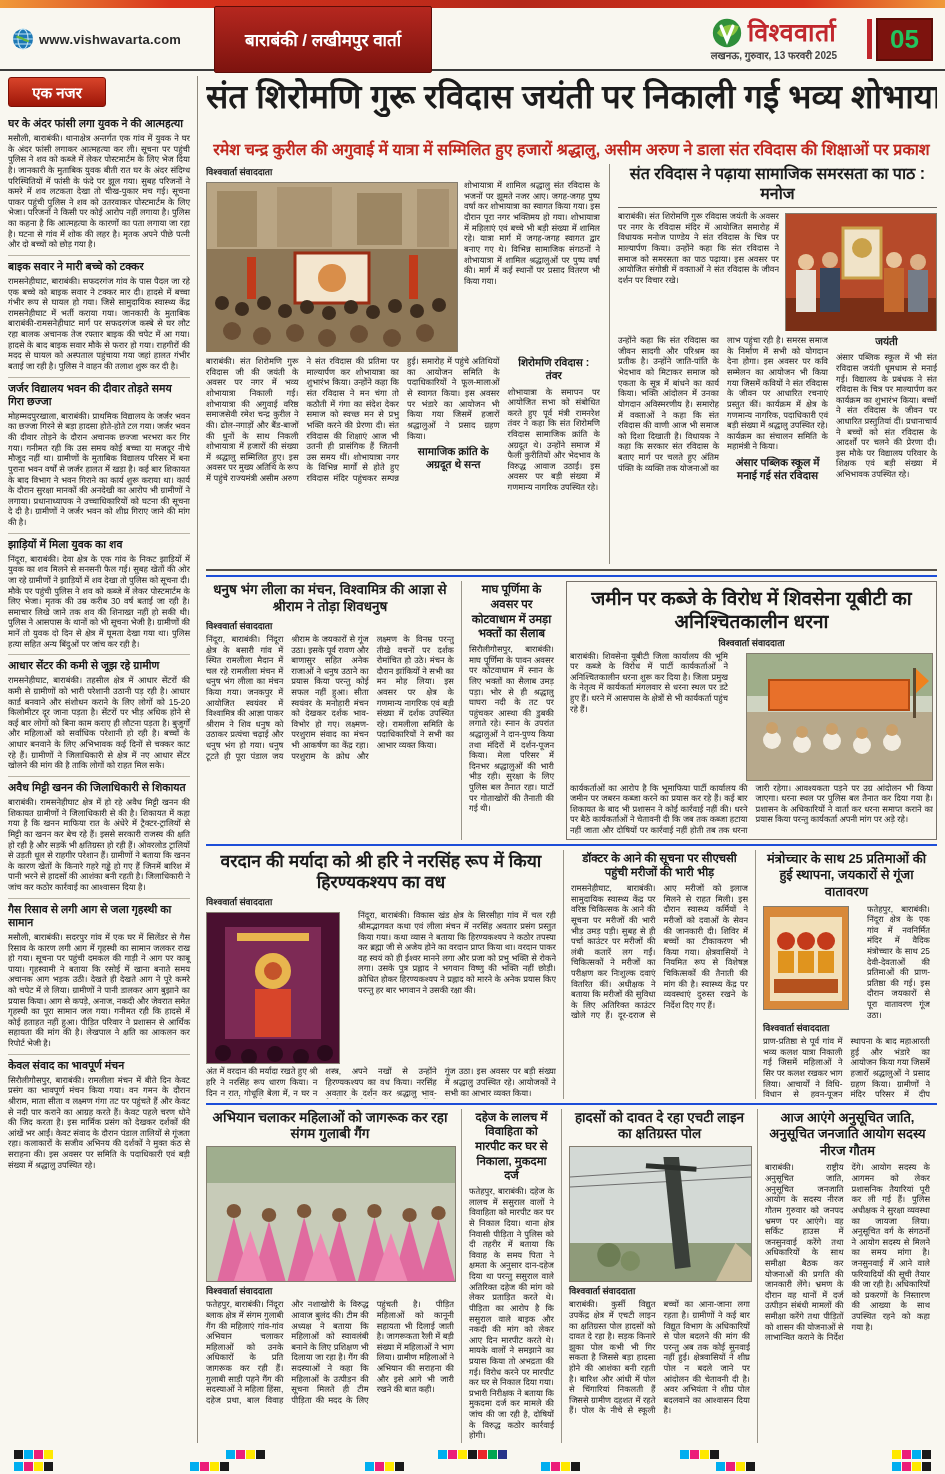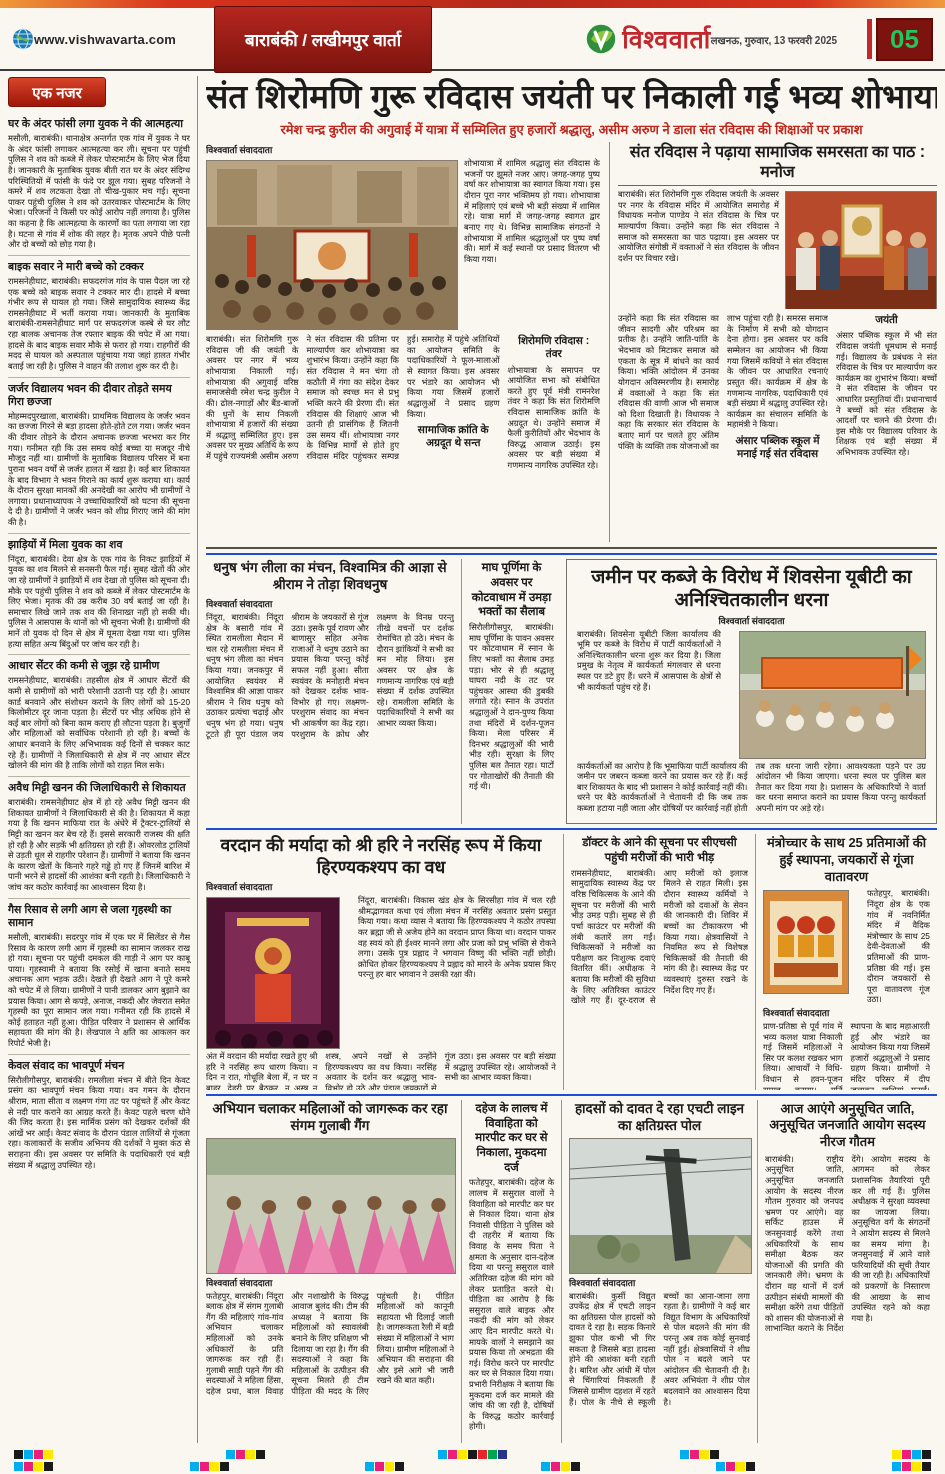--- a/index.html
+++ b/index.html
@@ -1,45 +1,45 @@
 <!DOCTYPE html>
 <html lang="hi"><head>
 <meta charset="utf-8">
 <style>
   html,body{margin:0;padding:0;background:#cfccc2;}
   .page{width:945px;height:1474px;background:#f9f7f0;margin:0 auto;display:flex;flex-direction:column;
         font-family:"Liberation Sans","DejaVu Sans",sans-serif;color:#1c1c1c;overflow:hidden;}
   
   .topbar{height:8px;background:linear-gradient(90deg,#f09a3a,#d8331c 18%,#b5281a 55%,#d8331c 85%,#f09a3a);}
   .hdr{display:flex;align-items:center;gap:12px;padding:4px 12px 3px;height:54px;border-bottom:2px solid #3b3b3b;}
-  .site{display:flex;align-items:center;min-width:190px;}
+  .site{display:flex;align-items:center;gap:5px;min-width:190px;}
   .site .url{font-size:13px;font-weight:bold;color:#2a2a2a;letter-spacing:.2px;}
   .secbox{background:linear-gradient(180deg,#b5271f,#7d130e);color:#fff;font-weight:bold;font-size:17px;
           padding:21px 30px;border-radius:2px;border:1px solid #5e0d08;white-space:nowrap;}
-  .mast{margin-left:auto;display:flex;align-items:center;line-height:1;}
+  .mast{margin-left:auto;display:flex;flex-direction:column;align-items:center;line-height:1;}
   .mastrow{display:flex;align-items:center;gap:6px;}
   .masttitle{color:#c1272d;font-size:25px;font-weight:800;letter-spacing:.5px;}
   .edition{font-size:10px;color:#444;margin-top:3px;font-weight:bold;}
   .pno{margin-left:18px;display:flex;align-items:center;gap:4px;}
   .pno .bar{width:5px;height:40px;background:#c1272d;}
   .pno .num{background:#7d130e;color:#22c55e;font-size:26px;font-weight:800;padding:4px 12px;border:2px solid #5e0d08;}
   
   .content{flex:1;display:grid;grid-template-columns:190px 1fr;gap:8px;padding:5px 8px 0;overflow:hidden;}
   
   .sidebar{border-right:1.5px solid #8f897d;padding-right:7px;overflow:hidden;}
   .sbhead{display:block;width:96px;text-align:center;background:linear-gradient(180deg,#d8442a,#9e1608);
           color:#fff;font-weight:800;font-size:15px;padding:4px 0;border-radius:3px;border:1px solid #7c1106;margin:1px 0 6px;}
   .brief{border-bottom:1px solid #b9b3a6;padding:4px 0 5px;}
   .brief:last-child{border-bottom:none;}
   .brief h3{font-size:10.8px;font-weight:800;margin:0 0 3px;line-height:1.22;}
   .txt{font-size:8.3px;line-height:1.28;text-align:justify;margin:0;color:#222;}
   
   .main{display:flex;flex-direction:column;overflow:hidden;}
   .lead h1{font-size:33px;font-weight:800;text-align:left;margin:0;line-height:1.25;white-space:nowrap;overflow:hidden;}
-  .lead .sub{color:#c0281e;font-size:13px;font-weight:800;text-align:center;margin:3px 0 4px;white-space:nowrap;overflow:hidden;}
+  .lead .sub{color:#c0281e;font-size:16px;font-weight:800;text-align:center;margin:21px 0 4px;white-space:nowrap;overflow:hidden;}
   .lead-body{display:grid;grid-template-columns:1fr 328px;gap:9px;height:400px;overflow:hidden;
              border-bottom:2px solid #55504a;padding-bottom:5px;}
   .byline{font-size:9px;font-weight:800;margin:1px 0 2px;}
   .byline.center{text-align:center;}
   .lead-top{display:flex;gap:6px;height:172px;overflow:hidden;margin-bottom:4px;}
   .rs{border-left:1.5px solid #8f897d;padding-left:8px;overflow:hidden;}
   .rs h2{font-size:16px;font-weight:800;text-align:center;line-height:1.25;margin:0 0 3px;border-bottom:1px solid #6b665e;padding-bottom:3px;}
   .rs-top{display:flex;gap:6px;height:120px;overflow:hidden;margin-bottom:4px;}
   .grow{flex:1;overflow:hidden;}
   .cols{column-gap:8px;overflow:hidden;}
@@ -48,21 +48,21 @@
   .h-va{height:54px}.h-doc{height:204px}.h-man{height:76px}.h-gu{height:138px}.h-ha{height:138px}.h-aaj{height:272px}
   .subhead{font-size:10.5px;font-weight:800;text-align:center;line-height:1.25;margin:4px 2px;}
   
   .band{display:grid;border-top:2px solid #1d4ed8;padding-top:4px;margin-top:4px;overflow:hidden;}
   .band-mid{grid-template-columns:255px 100px 1fr;height:272px;}
   .band-3{grid-template-columns:1fr 192px 182px;height:262px;}
   .band-4{grid-template-columns:255px 100px 196px 1fr;height:352px;}
   .story{padding:0 7px;overflow:hidden;}
   .story:first-child{padding-left:0;}
   .band .story + .story{border-left:1px solid #9a958a;}
-  .boxed{border:1.5px solid #77716a !important;padding:4px 10px;margin-left:5px;}
+  .boxed{border:1.5px solid #77716a !important;padding:4px 3px;margin-left:5px;}
   .sh19{font-size:19px;font-weight:800;text-align:center;line-height:1.22;margin:1px 0 2px;}
   .sh18{font-size:17.5px;font-weight:800;text-align:center;line-height:1.22;margin:1px 0 2px;}
   .sh15{font-size:13.5px;font-weight:800;text-align:center;line-height:1.25;margin:1px 0 3px;}
   .sh13{font-size:13px;font-weight:800;text-align:center;line-height:1.28;margin:1px 0 3px;}
   .sh12{font-size:11.5px;font-weight:800;text-align:center;line-height:1.28;margin:1px 0 3px;}
   .row{display:flex;gap:18px;overflow:hidden;}
   
   .ph{margin:2px 0;border:1px solid #837c6f;background:#ddd;overflow:hidden;flex:none;padding:0;}
   .ph svg{display:block;width:100%;height:100%;}
   .ph-main{width:250px;height:170px;}

